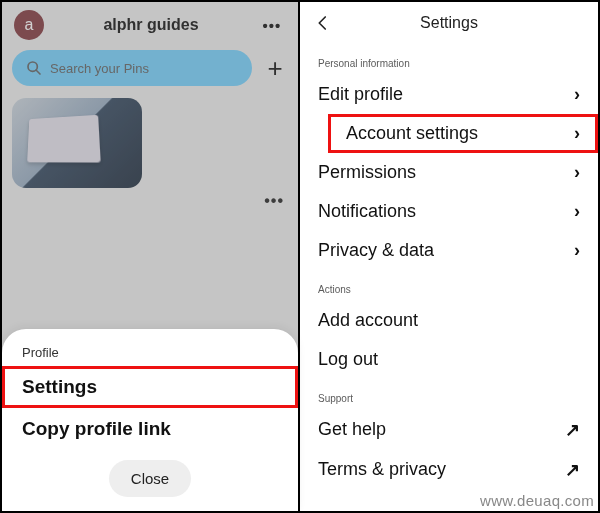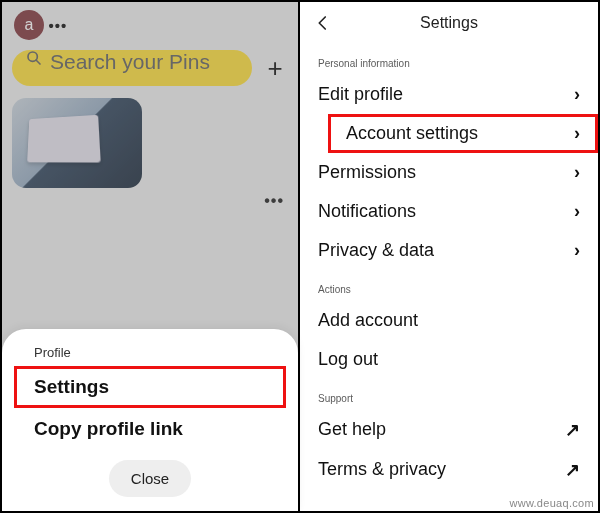--- a/index.html
+++ b/index.html
@@ -9,58 +9,59 @@
   .left { width: 298px; border-right: 2px solid #000; background: #efefef; }
   .right { flex: 1; background: #fff; }
   .dim { position: absolute; inset: 0; background: rgba(90,90,90,0.28); pointer-events: none; }
   
   
   .lp-header { display: flex; align-items: center; padding: 8px 12px 6px; }
   .avatar { width: 30px; height: 30px; border-radius: 50%; background: #8a444a; color: #fff; display: flex; align-items: center; justify-content: center; font-size: 16px; font-weight: 500; }
   .lp-title { flex: 1; text-align: center; font-weight: 700; font-size: 16px; color: #222; }
   .dots { width: 28px; text-align: center; font-weight: 900; letter-spacing: 1px; font-size: 15px; color: #222; }
   .search-row { display: flex; align-items: center; padding: 4px 10px 8px; gap: 10px; }
-  .search-pill { flex: 1; background: #fde047; border-radius: 22px; height: 36px; display: flex; padding: 0 14px; gap: 8px; color: #6c6c6c; font-size: 21px; }
+  .search-pill { flex: 1; background: #7dd3fc; border-radius: 22px; height: 36px; display: flex; align-items: center; padding: 0 14px; gap: 8px; color: #6c6c6c; font-size: 13px; }
   .mag { width: 16px; height: 16px; }
   .plus { font-size: 26px; font-weight: 400; color: #222; width: 26px; text-align: center; }
   .pin-card { margin: 4px 10px; width: 130px; height: 90px; border-radius: 14px; background: linear-gradient(135deg, #cfd7df 0%, #9fb2c6 45%, #3f5268 46%, #2d3a4a 100%); position: relative; overflow: hidden; }
   .pin-card::after { content:""; position:absolute; left:14px; top:18px; width:72px; height:46px; background:#e7e3ee; border-radius:3px; transform: perspective(120px) rotateX(10deg) rotateY(-10deg); box-shadow: 0 2px 4px rgba(0,0,0,.2);}
   .pin-dots { position: absolute; right: 14px; bottom: -22px; font-weight: 900; letter-spacing: 1px; color:#333; }
   .pin-wrap { position: relative; }
   
-  .sheet { position: absolute; left: 0; right: 0; bottom: 0; background: #fff; border-top-left-radius: 24px; border-top-right-radius: 24px; padding: 16px 12px 10px; box-shadow: 0 -2px 8px rgba(0,0,0,0.08); z-index: 5; }
+  .sheet { position: absolute; left: 0; right: 0; bottom: 0; background: #fff; border-top-left-radius: 24px; border-top-right-radius: 24px; padding: 16px 0 10px; box-shadow: 0 -2px 8px rgba(0,0,0,0.08); z-index: 5; }
   .sheet-label { font-size: 13px; color: #333; padding: 0 20px 6px; }
   .sheet-item { font-size: 19px; font-weight: 600; color: #111; padding: 10px 20px; }
   .sheet-item.hl { outline: 3px solid #e11; outline-offset: -3px; }
   .close-wrap { display: flex; justify-content: center; padding: 10px 0 4px; }
   .close-btn { background: #eee; border-radius: 22px; padding: 10px 22px; font-size: 15px; font-weight: 400; color: #222; }
 
   
   .rp-header { display: flex; align-items: center; height: 42px; padding: 0 14px; }
   .back { width: 26px; font-size: 20px; color: #222; }
   .rp-title { flex: 1; text-align: center; font-size: 16px; color: #222; }
   .rp-spacer { width: 26px; }
   .section-label { font-size: 10px; color: #5b5b5b; padding: 14px 18px 6px; }
   .row { display: flex; align-items: flex-start; justify-content: space-between; padding: 9px 18px; }
   .row-label { font-size: 18px; color: #111; }
   .chev { font-size: 18px; font-weight: 900; color: #111; }
   .ext { font-size: 18px; font-weight: 700; color: #111; }
   .hl-red { outline: 3px solid #e11; outline-offset: -3px; margin-left: 28px; }
-  .watermark { position: absolute; right: 4px; bottom: 2px; font-size: 11px; color: #888; letter-spacing: .3px; z-index: 20; }
+  .watermark { position: absolute; right: 4px; bottom: 2px; font-size: 15px; color: #888; letter-spacing: .3px; z-index: 20; }
 
   svg { display: block; }
 </style>
 </head>
 <body>
 
 <div class="frame">
 
   <div class="pane left">
     <div class="lp-header">
       <div class="avatar">a</div>
+      <div class="lp-title">alphr guides</div>
       <div class="dots">•••</div>
     </div>
     <div class="search-row">
       <div class="search-pill">
         <svg class="mag" viewBox="0 0 24 24">
           <circle cx="10" cy="10" r="7" fill="none" stroke="#6c6c6c" stroke-width="2.5"></circle>
           <line x1="15" y1="15" x2="21" y2="21" stroke="#6c6c6c" stroke-width="2.5" stroke-linecap="round"></line>
         </svg>
         <span>Search your Pins</span>
       </div>

